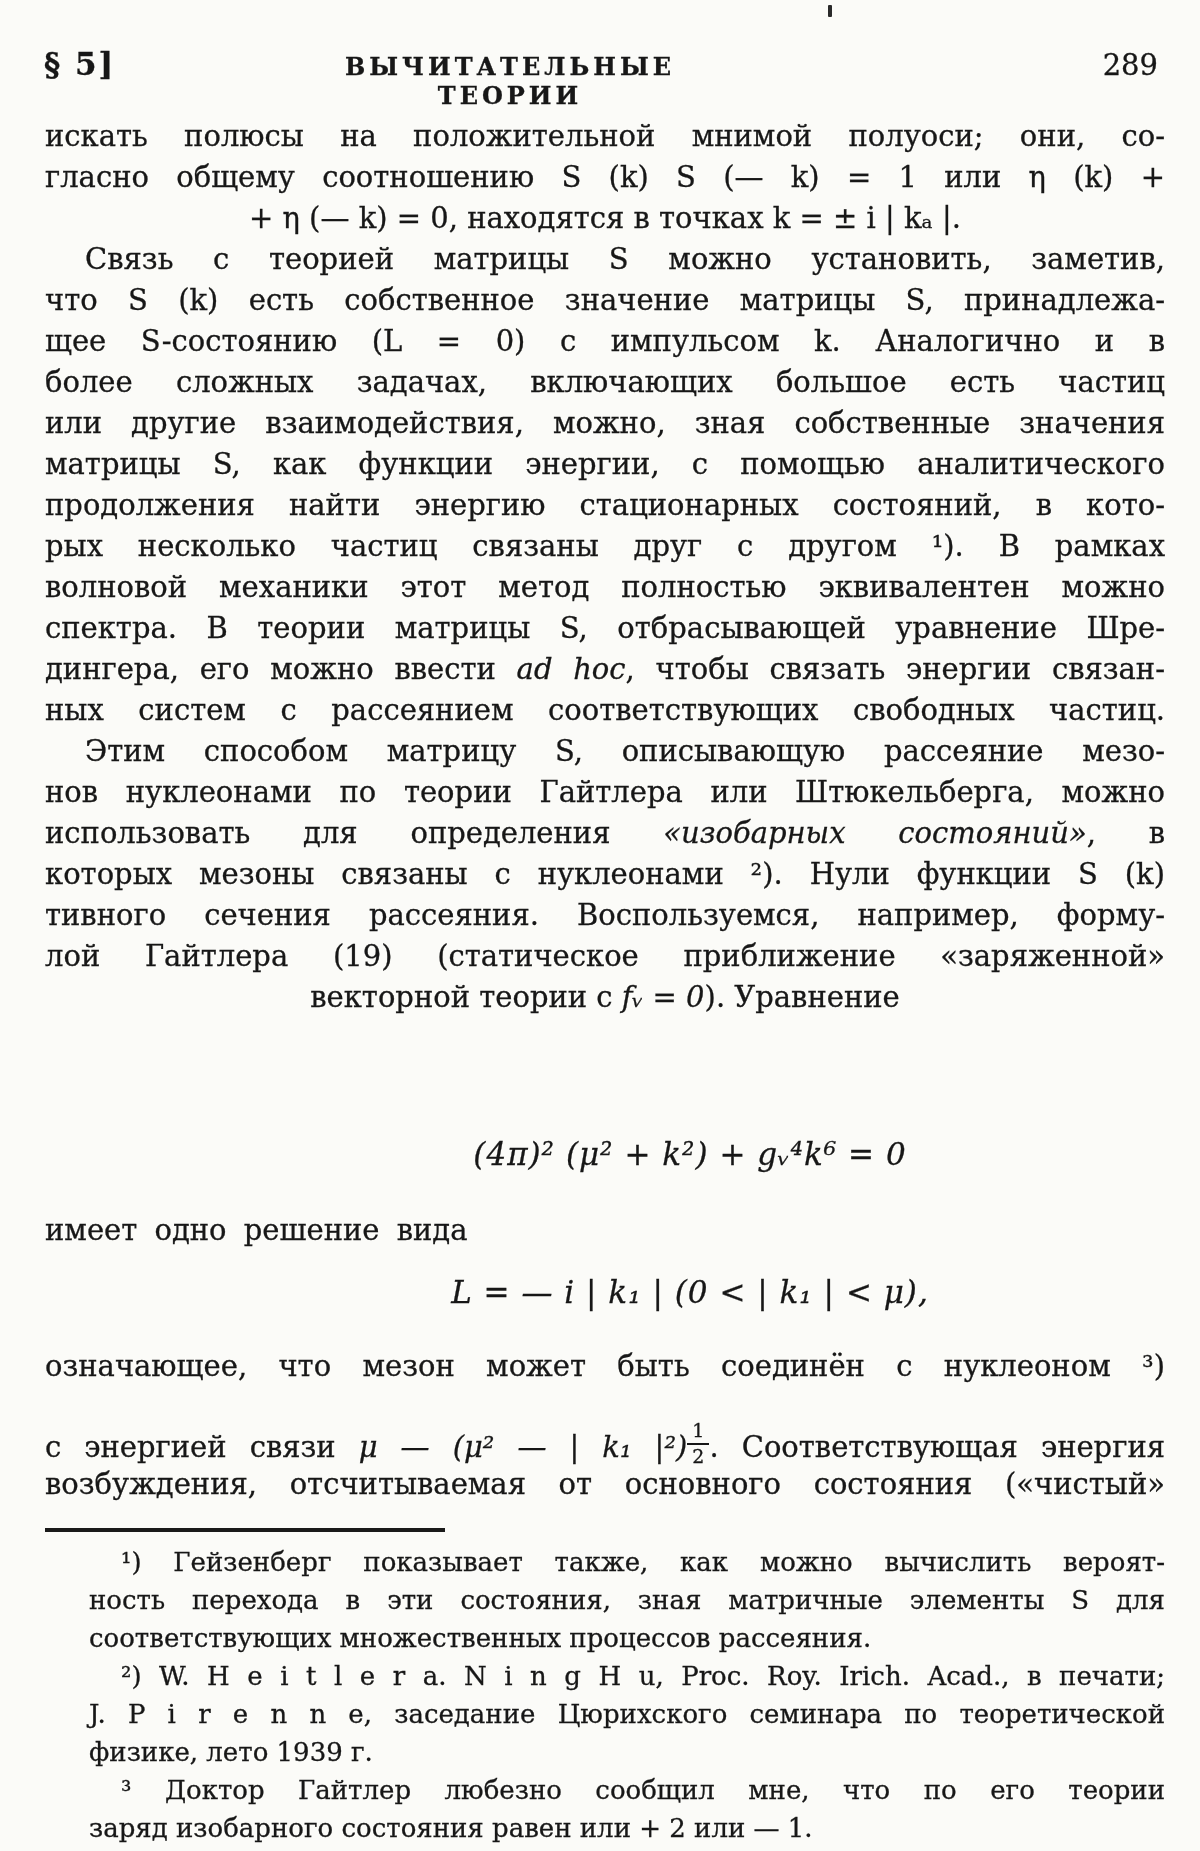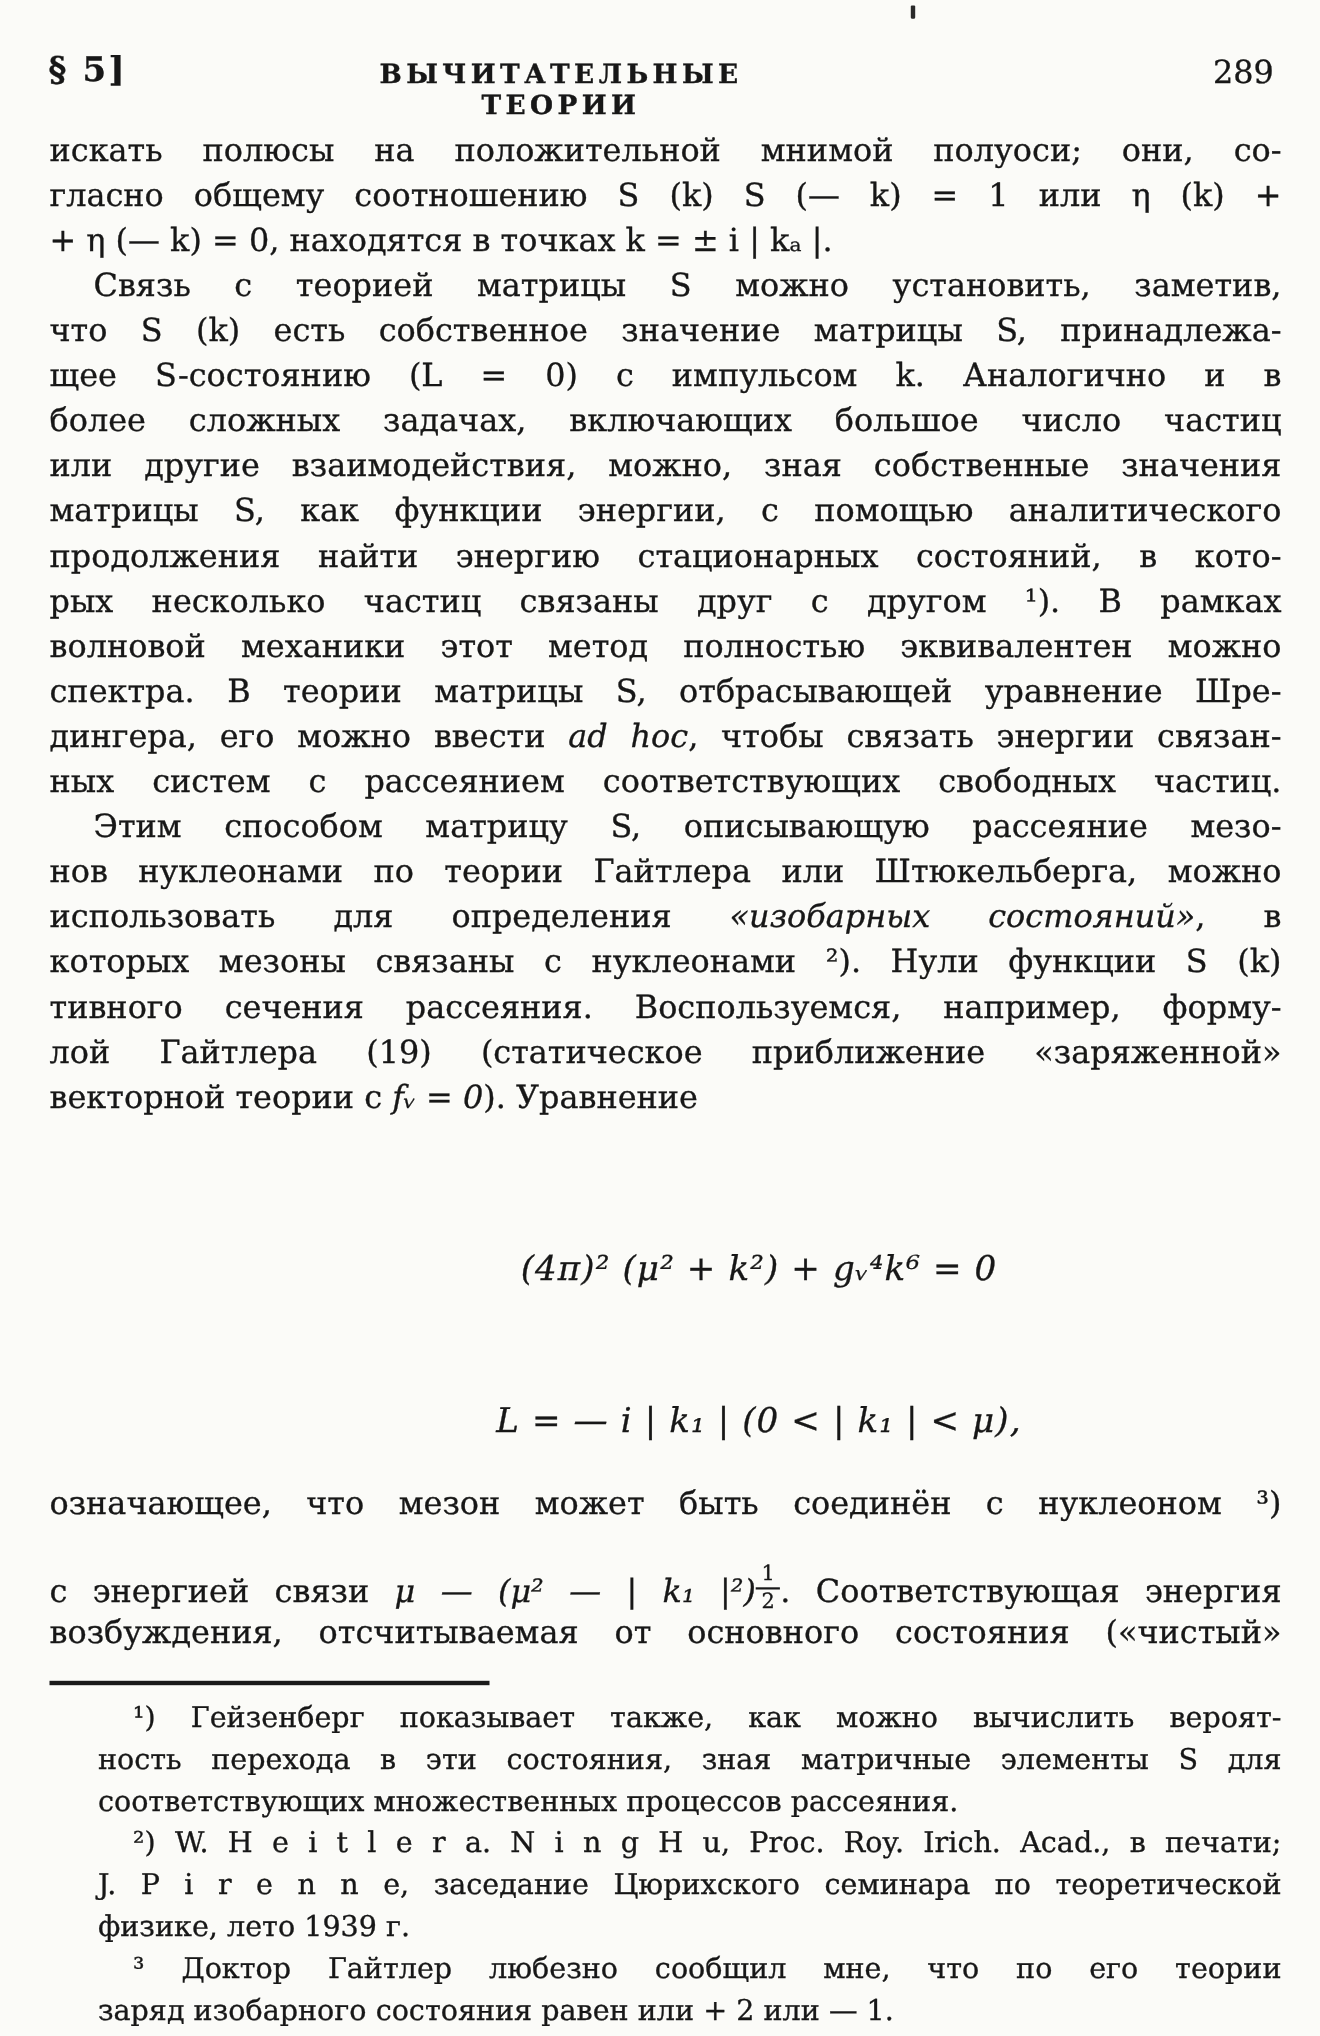--- a/index.html
+++ b/index.html
@@ -11,21 +11,21 @@
     overflow:hidden;
   }
   .artifact{position:absolute;left:828px;top:5px;width:4px;height:12px;background:#2a2a2a;border-radius:1px;}
   
   .hdr{position:absolute;top:46px;left:0;width:100%;height:44px;}
   .sec{position:absolute;left:44px;top:0;font-size:31px;font-weight:bold;letter-spacing:2px;}
   .ttl{position:absolute;left:300px;width:420px;top:6px;text-align:center;font-size:24px;font-weight:bold;letter-spacing:4px;}
   .pgn{position:absolute;right:42px;top:2px;font-size:29px;}
   
   .main{position:absolute;left:45px;top:116px;width:1120px;font-size:29px;}
-  .ln{height:41px;line-height:41px;}
+  .ln{height:41px;line-height:41px;text-align:center;}
   .j{text-align:justify;text-align-last:justify;}
   .ind{text-indent:40px;}
   .it{font-style:italic;}
   .m{font-style:italic;}
   
   .fx{position:absolute;left:45px;width:1120px;text-align:center;box-sizing:border-box;padding-left:170px;
       font-size:31px;font-style:italic;letter-spacing:1px;}
   .fx1{top:1136px;}
   .fx2{top:1274px;}
   .mid{position:absolute;left:45px;top:1210px;width:1120px;font-size:29px;line-height:41px;word-spacing:8px;}
@@ -56,40 +56,41 @@
     <span class="pgn">289</span>
   </div>
 
   <div class="main">
     <div class="ln j">искать полюсы на положительной мнимой полуоси; они, со-</div>
     <div class="ln j">гласно общему соотношению S (k) S (— k) = 1 или η (k) +</div>
     <div class="ln">+ η (— k) = 0, находятся в точках k = ± i | kₐ |.</div>
     <div class="ln j ind">Связь с теорией матрицы S можно установить, заметив,</div>
     <div class="ln j">что S (k) есть собственное значение матрицы S, принадлежа-</div>
     <div class="ln j">щее S-состоянию (L = 0) с импульсом k. Аналогично и в</div>
-    <div class="ln j">более сложных задачах, включающих большое число частиц</div>
+    <div class="ln j">более сложных задачах, включающих большое есть частиц</div>
     <div class="ln j">или другие взаимодействия, можно, зная собственные значения</div>
     <div class="ln j">матрицы S, как функции энергии, с помощью аналитического</div>
     <div class="ln j">продолжения найти энергию стационарных состояний, в кото-</div>
     <div class="ln j">рых несколько частиц связаны друг с другом ¹). В рамках</div>
     <div class="ln j">волновой механики этот метод полностью эквивалентен можно</div>
     <div class="ln j">спектра. В теории матрицы S, отбрасывающей уравнение Шре-</div>
     <div class="ln j"><span>дингера, его можно ввести </span><span class="it">ad hoc</span><span>, чтобы связать энергии связан-</span></div>
     <div class="ln j">ных систем с рассеянием соответствующих свободных частиц.</div>
     <div class="ln j ind">Этим способом матрицу S, описывающую рассеяние мезо-</div>
     <div class="ln j">нов нуклеонами по теории Гайтлера или Штюкельберга, можно</div>
     <div class="ln j"><span>использовать для определения </span><span class="it">«изобарных состояний»</span><span>, в</span></div>
     <div class="ln j">которых мезоны связаны с нуклеонами ²). Нули функции S (k)</div>
     <div class="ln j">тивного сечения рассеяния. Воспользуемся, например, форму-</div>
     <div class="ln j">лой Гайтлера (19) (статическое приближение «заряженной»</div>
     <div class="ln"><span>векторной теории с </span><span class="m">fᵥ = 0</span><span>). Уравнение</span></div>
   </div>
 
   <div class="fx fx1">(4π)² (μ² + k²) + gᵥ⁴k⁶ = 0</div>
 
+  <div class="mid">имеет одно решение вида</div>
 
   <div class="fx fx2">L = — i | k₁ | (0 &lt; | k₁ | &lt; μ),</div>
 
   <div class="al a0 j">означающее, что мезон может быть соединён с нуклеоном ³)</div>
 
   <div class="al a1 j"><span>с энергией связи </span><span class="m">μ — (μ² — | k₁ |²)</span><span class="supfrac">
         <span class="n">1</span>
         <span class="d">2</span>
       </span><span>. Соответствующая энергия</span></div>
 

